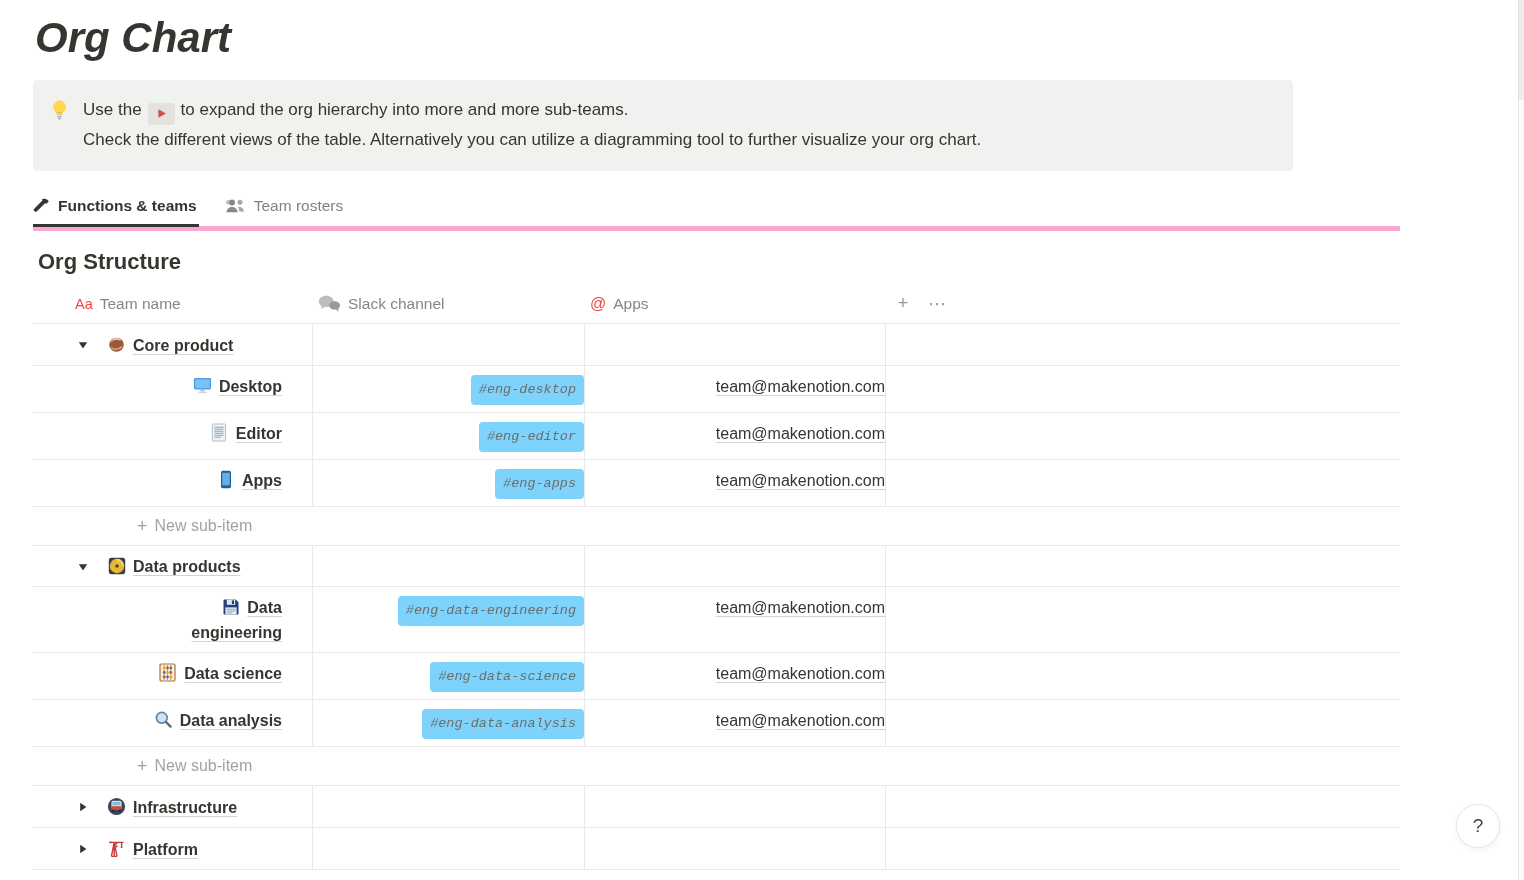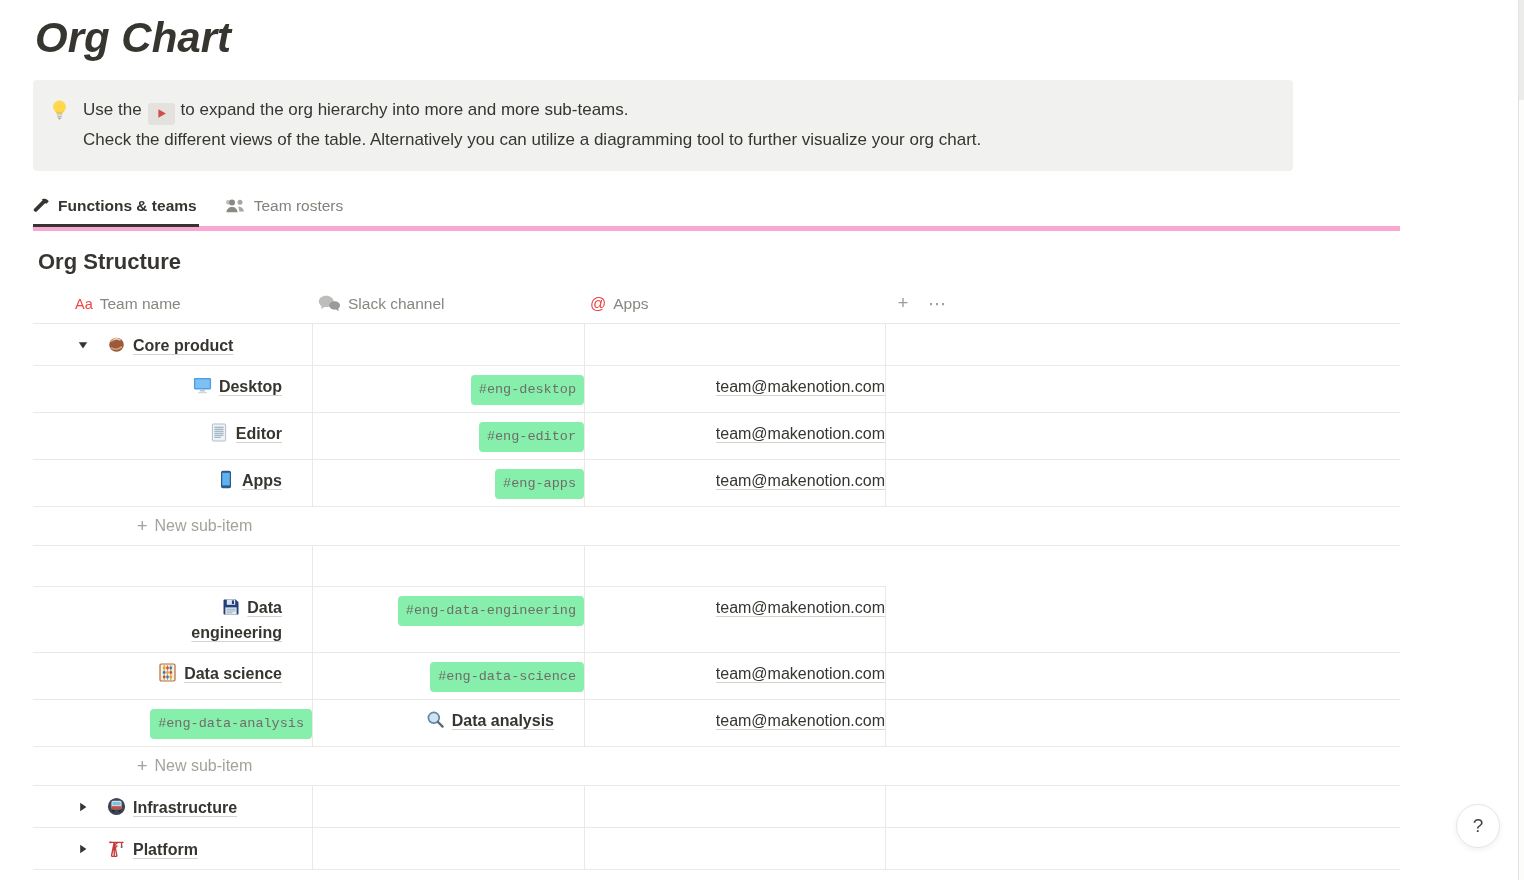--- a/index.html
+++ b/index.html
@@ -45,21 +45,21 @@
   .cell.name-group { display:flex; align-items:flex-start; padding-left:38px; }
   .cell.name-item { display:block; padding-left:107px; padding-right:30px; }
   .toggle { width:24px; height:25px; display:inline-flex; align-items:center; justify-content:center;
     cursor:pointer; border-radius:3px; flex:0 0 auto; margin-right:12px; }
   .emoji { display:inline-flex; width:19px; justify-content:center; vertical-align:-3px; margin-right:7px; }
   .cell.name-group .emoji { margin-top:3px; }
   a.team-link { color:#37352f; font-weight:600; text-decoration:underline;
     text-decoration-color:rgba(55,53,47,.22); text-underline-offset:3px; text-decoration-thickness:1px; cursor:pointer; }
   .cell.slack { padding-left:9px; padding-top:9px; }
   .chip { display:inline-block; font-family:"Liberation Mono","DejaVu Sans Mono",monospace;
-    font-size:13.5px; color:#6f6e69; background:#86efac; border-radius:4px; padding:2px 8px 3px; cursor:pointer; }
+    font-size:13.5px; color:#6f6e69; background:#7dd3fc; border-radius:4px; padding:2px 8px 3px; cursor:pointer;font-style:italic; }
   .cell.email { padding-left:10px; }
   a.email-link { color:#37352f; text-decoration:underline; text-decoration-color:rgba(55,53,47,.22);
     text-underline-offset:3px; text-decoration-thickness:1px; cursor:pointer; }
   .newrow { border-bottom:1px solid #e9e9e7; min-height:39px; display:flex; align-items:center;
     padding-left:104px; color:#a5a29a; font-size:16px; gap:7px; cursor:pointer; }
   .newrow .plus { font-size:18px; color:#a5a29a; }
 
   
   .help-btn { position:absolute; left:1456px; top:804px; width:44px; height:44px; border-radius:50%;
     background:#fff; border:1px solid #e6e6e3; box-shadow:0 2px 6px rgba(0,0,0,.06); display:flex;
@@ -200,20 +200,35 @@
             </span><a class="team-link">Apps</a></div>
           <div class="cell v slack"><span class="chip">#eng-apps</span></div>
           <div class="cell v email"><a class="email-link">team@makenotion.com</a></div>
           <div class="cell"></div>
         </div>
         <div class="newrow">
           <span class="plus">+</span>
           <span>New sub-item</span>
         </div>
         <div class="trow">
+          <div class="cell v name-group">
+            <span class="toggle icn">
+              <svg width="12" height="12" viewBox="0 0 12 12">
+                <path d="M1.8 3.2h8.4L6 9.4z" fill="#37352f"></path>
+              </svg>
+            </span>
+            <span><span class="emoji icn">
+                <svg width="18" height="18" viewBox="0 0 18 18">
+                  <rect x=".8" y=".8" width="16.4" height="16.4" rx="2.6" fill="#3e3e49"></rect>
+                  <circle cx="9" cy="9" r="7.2" fill="#e9b831"></circle>
+                  <path d="M9 1.8a7.2 7.2 0 0 1 7.2 7.2h-2.5A4.7 4.7 0 0 0 9 4.3z" fill="#f3cf6b"></path>
+                  <circle cx="9" cy="9" r="1.7" fill="#3e3e49"></circle>
+                </svg>
+              </span><a class="team-link">Data products</a></span>
+          </div>
           <div class="cell v slack"></div>
           <div class="cell v email"></div>
           <div class="cell"></div>
         </div>
         <div class="trow">
           <div class="cell v name-item"><span class="emoji icn">
               <svg width="18" height="18" viewBox="0 0 18 18">
                 <path d="M1.5 2.6c0-.6.5-1.1 1.1-1.1h11.2l2.7 2.7v11.2c0 .6-.5 1.1-1.1 1.1H2.6c-.6 0-1.1-.5-1.1-1.1z" fill="#24407c"></path>
                 <rect x="4.8" y="1.6" width="8.4" height="5.2" fill="#dfe7ee"></rect>
                 <rect x="9.9" y="2.4" width="2.1" height="3.6" fill="#24407c"></rect>
@@ -239,27 +254,27 @@
                 <circle cx="5.2" cy="14" r="1.4" fill="#cc4b3c"></circle>
                 <circle cx="8.5" cy="14" r="1.4" fill="#3a77c2"></circle>
                 <circle cx="11.8" cy="14" r="1.4" fill="#e0a52e"></circle>
               </svg>
             </span><a class="team-link">Data science</a></div>
           <div class="cell v slack"><span class="chip">#eng-data-science</span></div>
           <div class="cell v email"><a class="email-link">team@makenotion.com</a></div>
           <div class="cell"></div>
         </div>
         <div class="trow">
-          <div class="cell v slack"><span class="chip">#eng-data-analysis</span></div>
           <div class="cell v name-item"><span class="emoji icn">
               <svg width="19" height="19" viewBox="0 0 19 19">
                 <circle cx="7.8" cy="7.8" r="5.4" fill="#cfe3f5" stroke="#5f87a8" stroke-width="1.7"></circle>
                 <path d="M12 12l4.6 4.6" stroke="#5b6770" stroke-width="2.3" stroke-linecap="round"></path>
               </svg>
             </span><a class="team-link">Data analysis</a></div>
+          <div class="cell v slack"><span class="chip">#eng-data-analysis</span></div>
           <div class="cell v email"><a class="email-link">team@makenotion.com</a></div>
           <div class="cell"></div>
         </div>
         <div class="newrow">
           <span class="plus">+</span>
           <span>New sub-item</span>
         </div>
         <div class="trow">
           <div class="cell v name-group">
             <span class="toggle icn">

